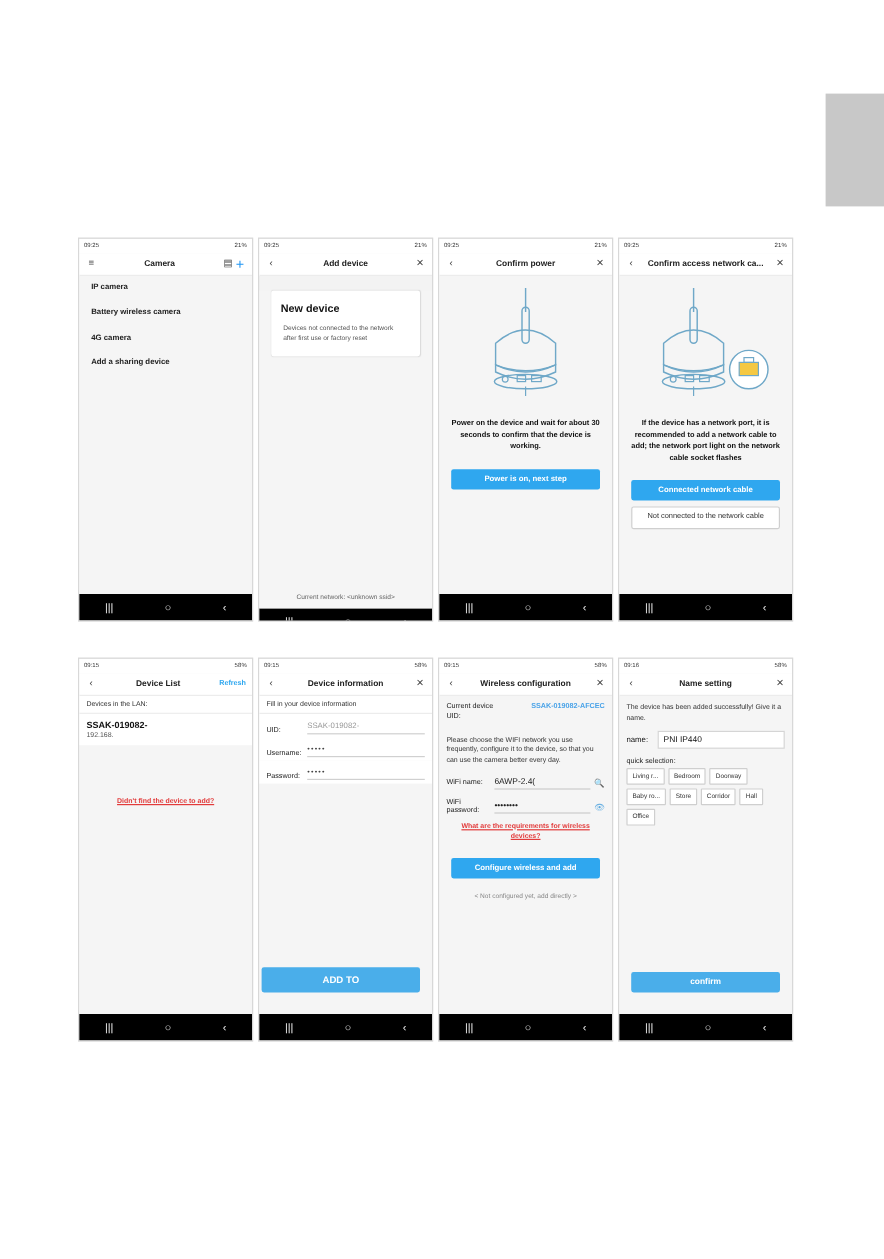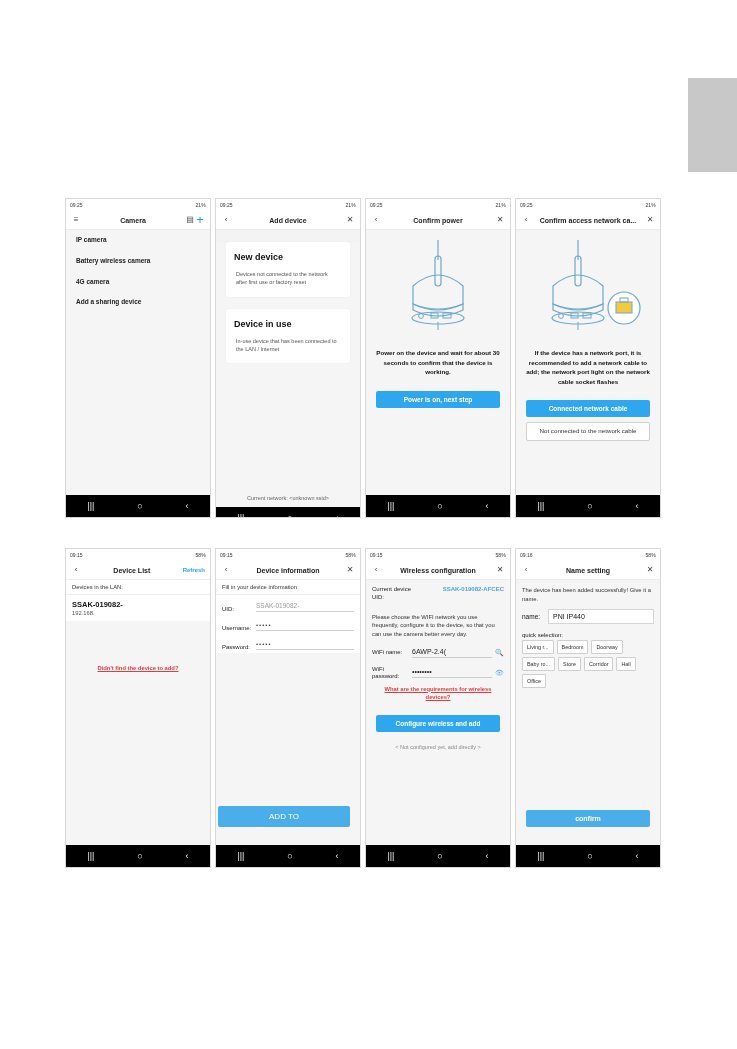--- a/index.html
+++ b/index.html
@@ -94,21 +94,21 @@
     display:flex;align-items:flex-end;padding:7px 6px 3px 6px;background:#ffffff;
   }
   .flabel{font-size:6px;color:#222;width:34px;}
   .fval{
     flex:1;font-size:6.5px;color:#9a9a9a;border-bottom:1px solid #d0d0d0;
     padding-bottom:2px;
   }
   .fval.dots{color:#444;letter-spacing:1px;font-size:6px;}
   .btn-add{
     position:absolute;left:2px;right:10px;bottom:18px;background:#4aaeea;
-    color:#fff;text-align:center;font-size:8px;font-weight:normal;padding:6px 0;
+    color:#fff;text-align:center;font-size:8px;font-weight:bold;padding:6px 0;
     border-radius:2px;
   }
   
   .wrow{display:flex;align-items:flex-start;padding:6px 6px;background:#f5f5f5;}
   .wlabel{font-size:6px;color:#222;width:46px;line-height:1.3;}
   .wval{flex:1;font-size:6px;color:#4aa3e8;font-weight:bold;line-height:1.3;
     text-align:right;}
   .wline{
     display:flex;align-items:center;padding:4px 6px;background:#f5f5f5;
   }
@@ -186,24 +186,20 @@
     </div>
     <div class="titlebar">
       <span class="icn">‹</span>
       <span class="ttl">Add device</span>
       <span class="icn">✕</span>
     </div>
     <div class="body">
       <div class="card">
         <h3>New device</h3>
         <p>Devices not connected to the network after first use or factory reset</p>
-      </div>
-      <div class="card">
-        <h3>Device in use</h3>
-        <p>In-use device that has been connected to the LAN / Internet</p>
       </div>
       <div class="curnet">Current network: &lt;unknown ssid&gt;</div>
     </div>
     <div class="navbar">
       <span>|||</span>
       <span>○</span>
       <span>‹</span>
     </div>
   </div>
 

